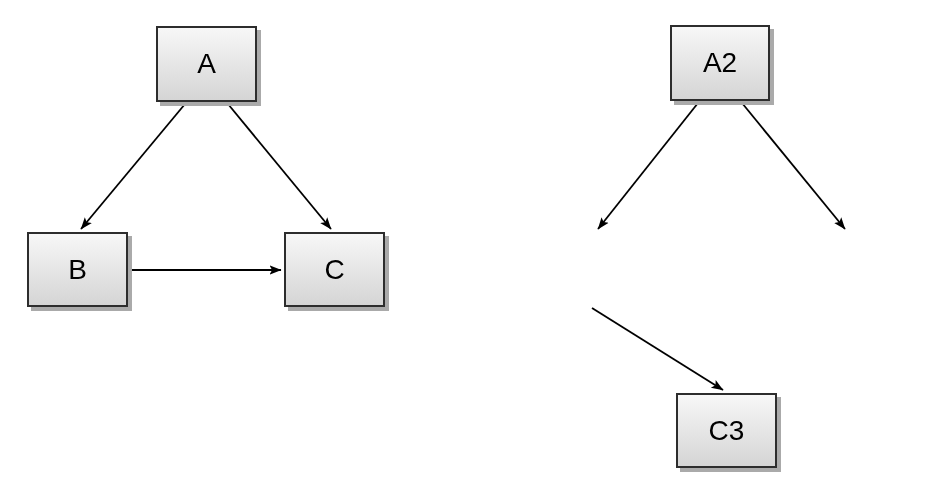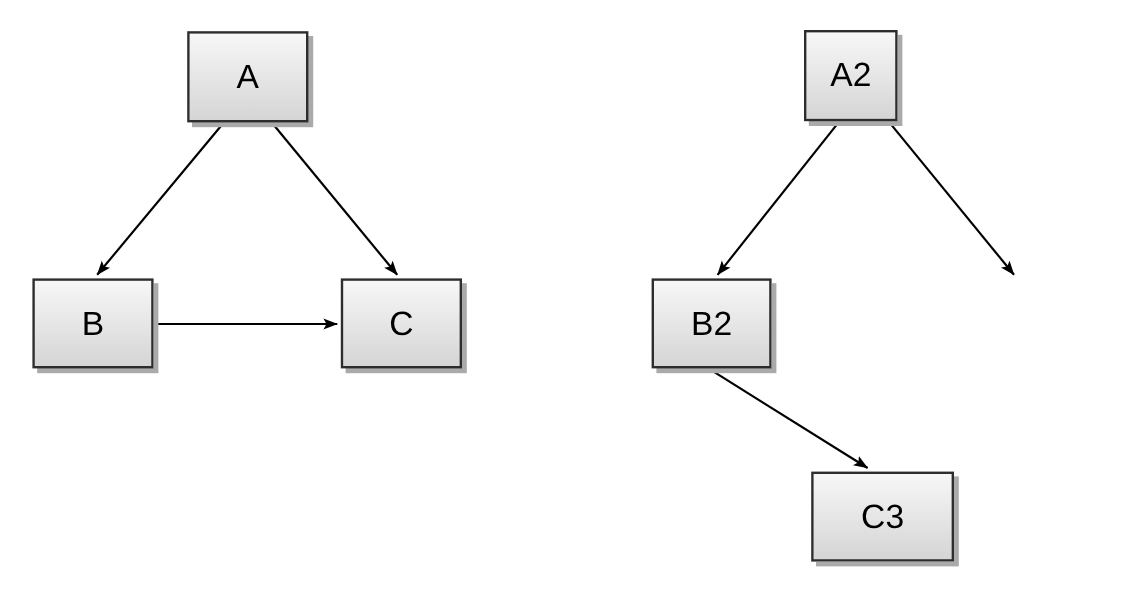--- a/index.html
+++ b/index.html
@@ -72,23 +72,20 @@
   <div id="node-layer">
       <div class="node" style="left: 156px; top: 26px; width: 101px; height: 76px;">
         <span class="node-label">A</span>
       </div>
       <div class="node" style="left: 27px; top: 232px; width: 101px; height: 75px;">
         <span class="node-label">B</span>
       </div>
       <div class="node" style="left: 284px; top: 232px; width: 101px; height: 75px;">
         <span class="node-label">C</span>
       </div>
-      <div class="node" style="left: 670px; top: 25px; width: 78px; height: 76px;">
+      <div class="node" style="left: 670px; top: 25px; width: 100px; height: 76px;">
         <span class="node-label">A2</span>
       </div>
-      <div class="node" style="left: 543px; top: 232px; width: 100px; height: 75px;">
-        <span class="node-label">B2</span>
-      </div>
-      <div class="node" style="left: 676px; top: 393px; width: 119px; height: 75px;">
+      <div class="node" style="left: 676px; top: 393px; width: 101px; height: 75px;">
         <span class="node-label">C3</span>
       </div>
     </div>
 </div>
 
 </body></html>

